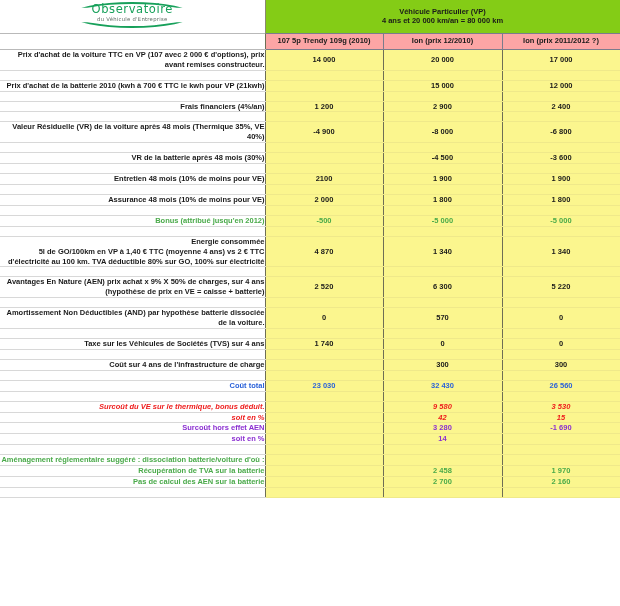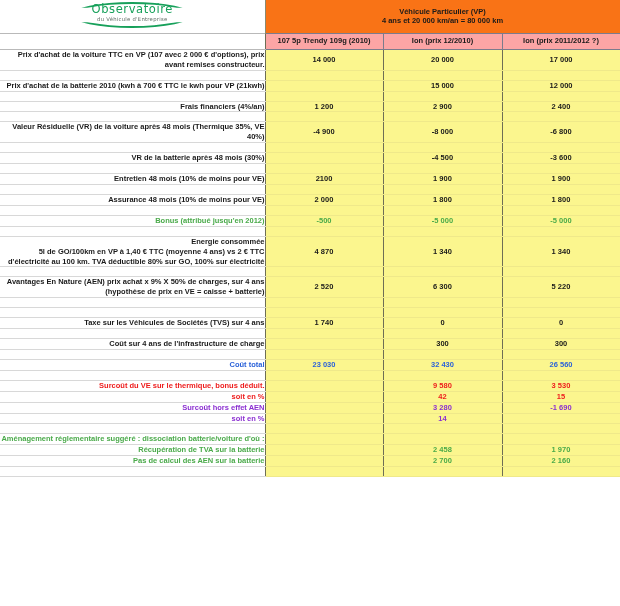--- a/index.html
+++ b/index.html
@@ -38,21 +38,21 @@
   col.c-v3     { width: 118px; }
 
   
   td.logo-cell {
     background: #ffffff;
     border-right: 1px solid #8a8a70;
     height: 32px;
     text-align: center;
   }
   td.title-cell {
-    background: #f97316;
+    background: #84cc16;
     text-align: center;
     font-weight: bold;
     font-size: 8.5px;
     color: #1a1a1a;
     line-height: 1.5;
     border-right: 1px solid #8a8a70;
   }
 
   
   td.hdr-blank {
@@ -96,21 +96,21 @@
     border-right: 1px solid #6e6e55;
   }
   td.val.first { border-left: 1px solid #6e6e55; }
 
   tr.spacer td.lbl,
   tr.spacer td.val { height: 9px; }
 
   
   .green  { color: #4aaa4a !important; }
   .blue   { color: #2b62d9 !important; }
-  .red    { color: #ee1c1c !important; }
+  .red    { color: #ee1c1c !important; font-style: italic; }
   .purple { color: #8b2fd1 !important; }
 
   
   .logo-wrap {
     display: inline-block;
     position: relative;
     width: 120px;
     height: 30px;
     line-height: 0;
   }
@@ -314,20 +314,28 @@
           <td class="val first">2 520</td>
           <td class="val">6 300</td>
           <td class="val">5 220</td>
         </tr>
         <tr class="spacer">
           <td class="lbl"></td>
           <td class="val first"></td>
           <td class="val"></td>
           <td class="val"></td>
         </tr>
+        <tr>
+          <td class="lbl">
+            <div>Amortissement Non Déductibles (AND) par hypothèse batterie dissociée de la voiture.</div>
+          </td>
+          <td class="val first">0</td>
+          <td class="val">570</td>
+          <td class="val">0</td>
+        </tr>
         <tr class="spacer">
           <td class="lbl"></td>
           <td class="val first"></td>
           <td class="val"></td>
           <td class="val"></td>
         </tr>
         <tr>
           <td class="lbl">
             <div>Taxe sur les Véhicules de Sociétés (TVS) sur 4 ans</div>
           </td>

